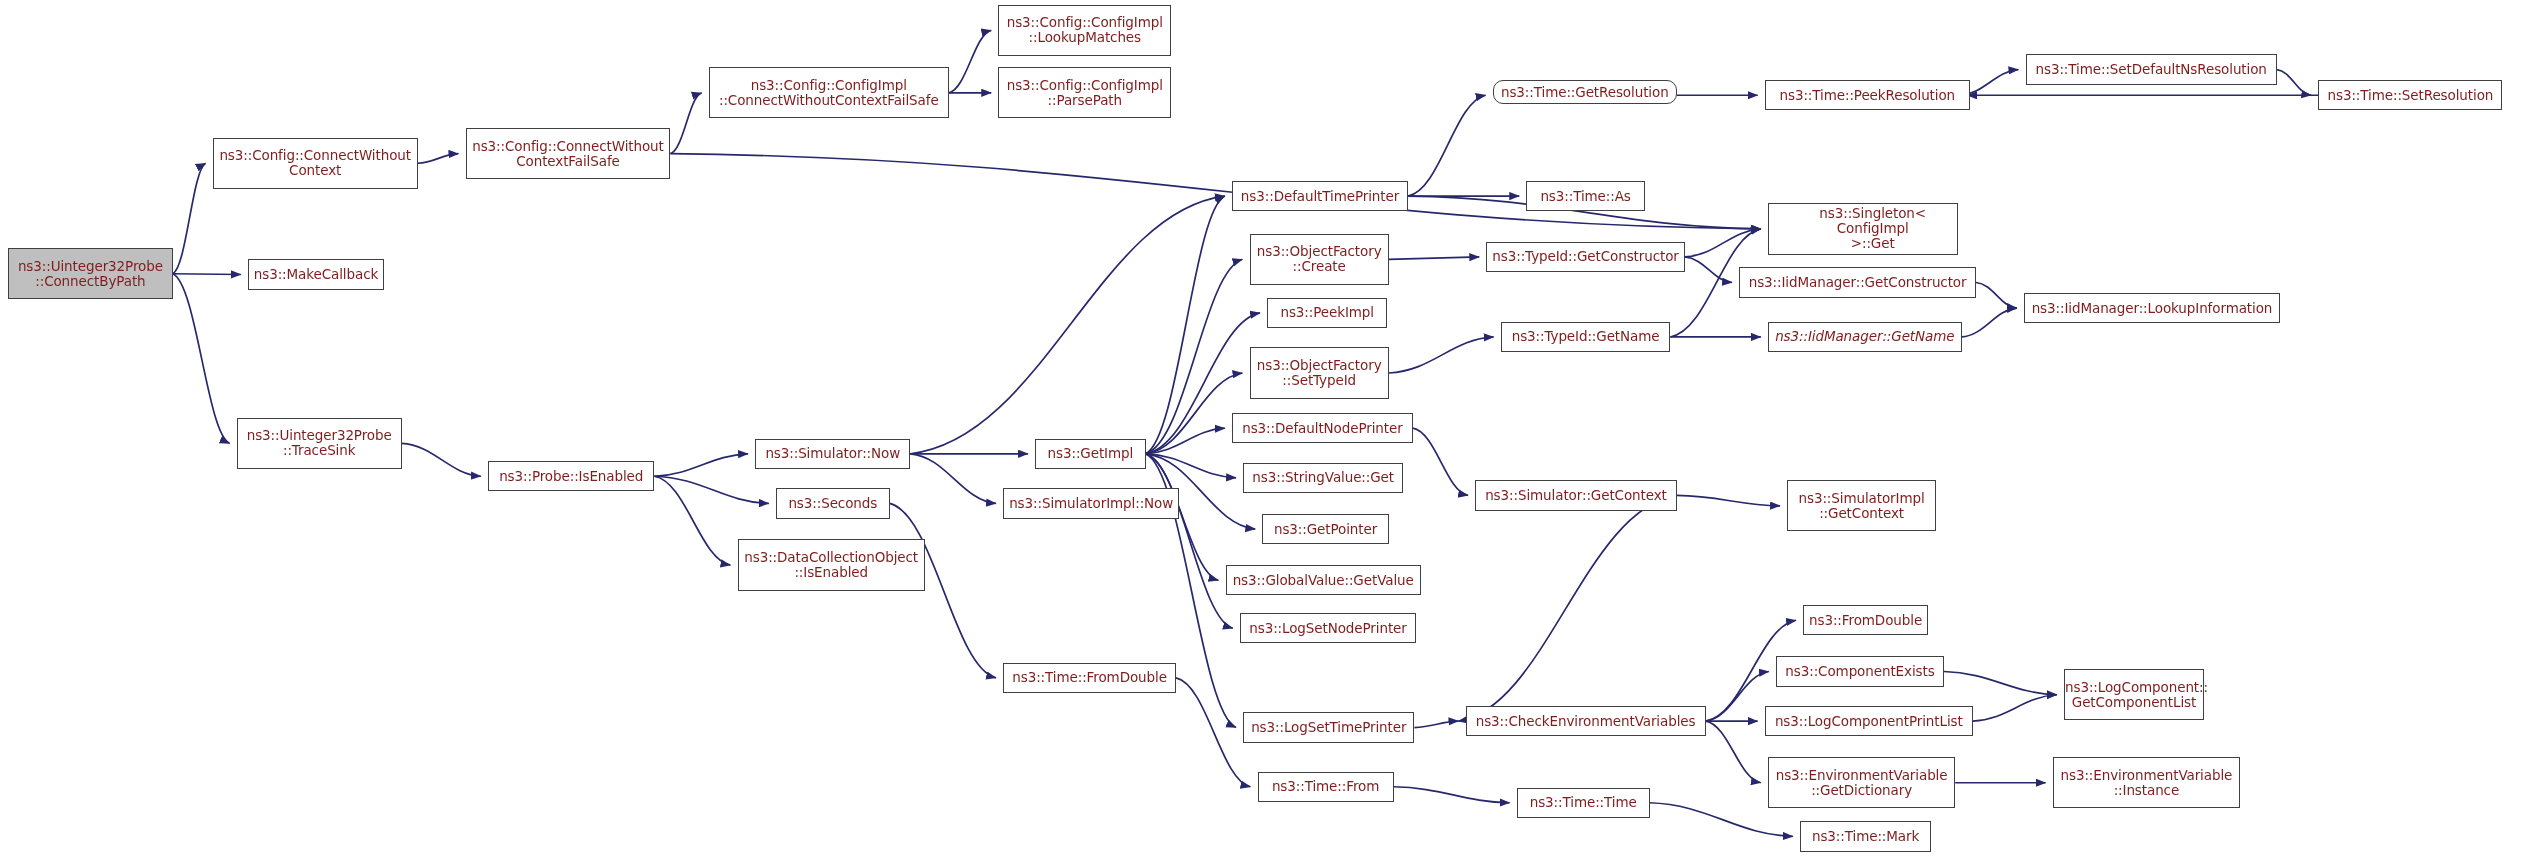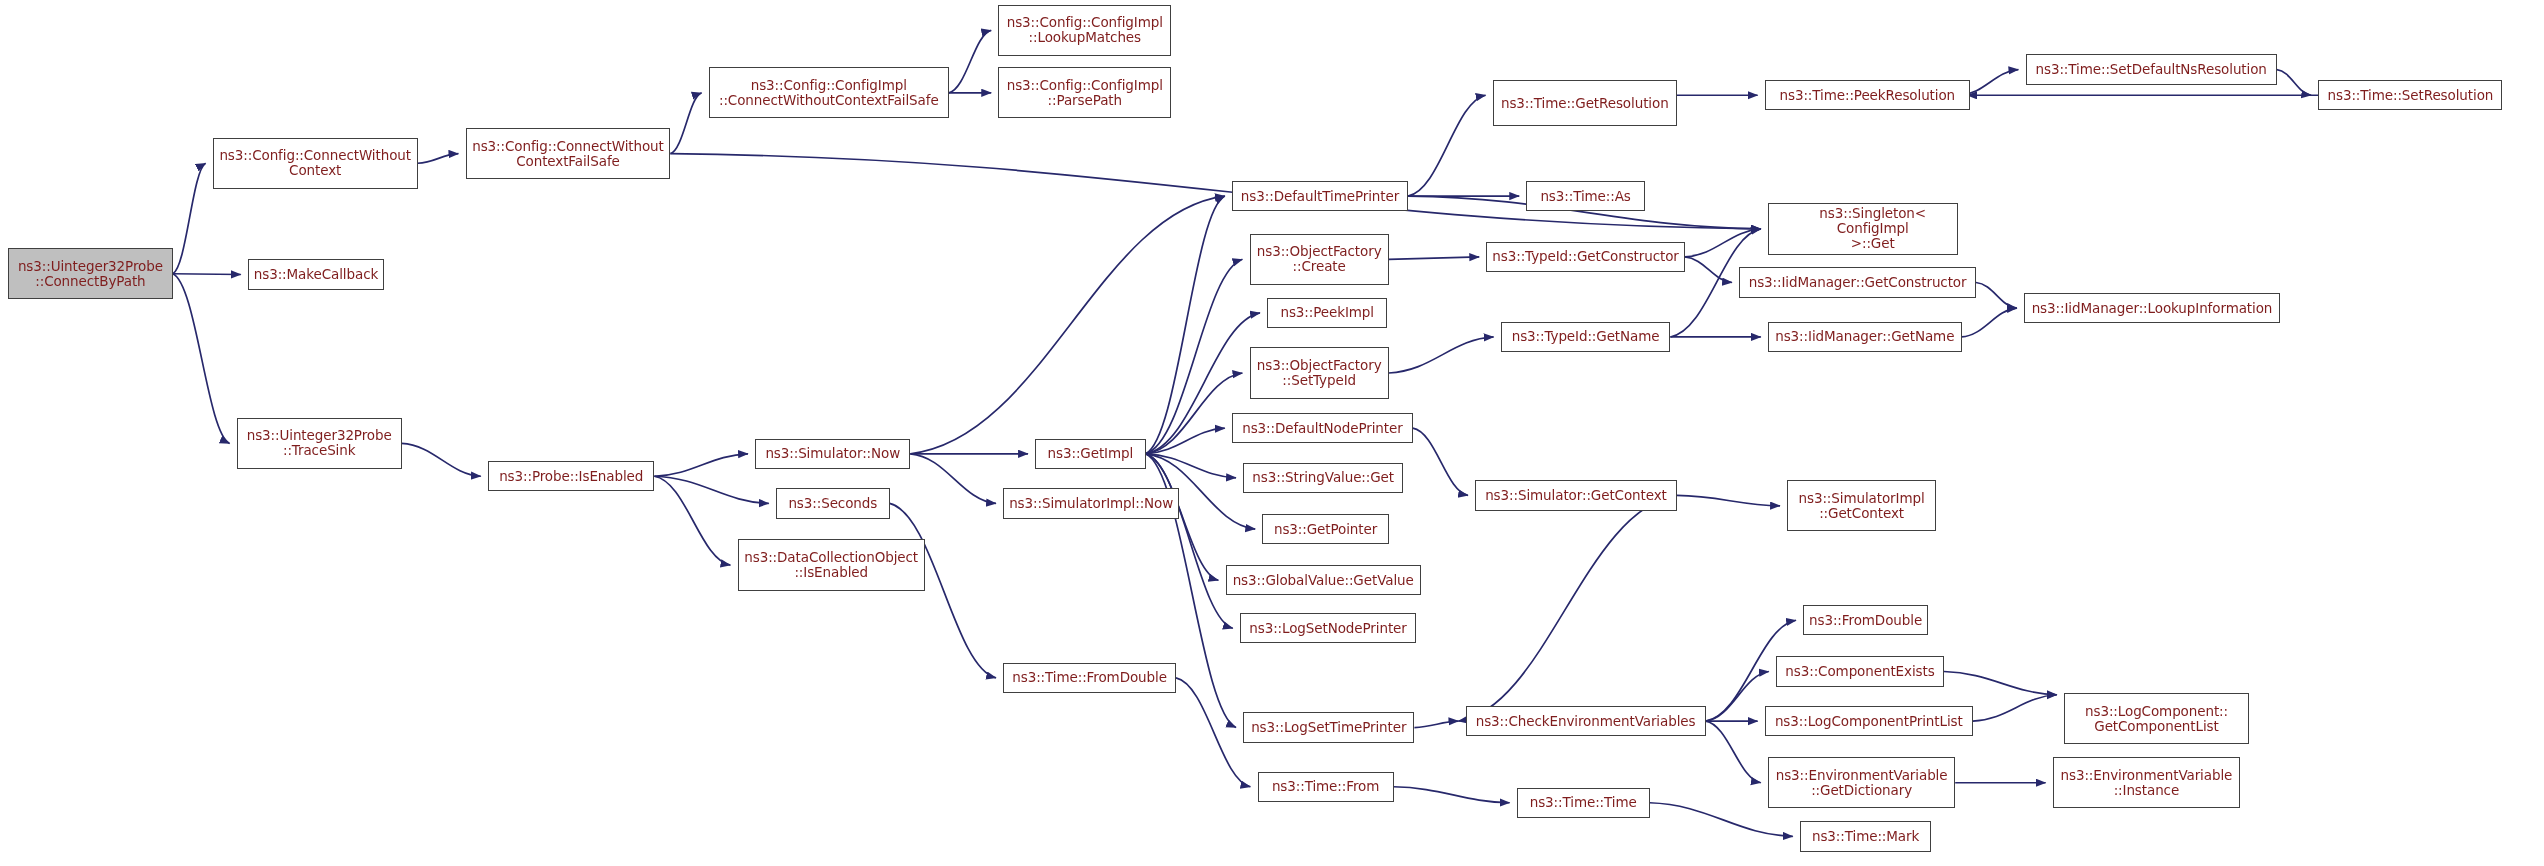--- a/index.html
+++ b/index.html
@@ -142,40 +142,40 @@
     <div class="node" style="left: 1267.2px; top: 297.738px; width: 120px; height: 30.414px;"><span>ns3::PeekImpl</span></div>
     <div class="node" style="left: 1249.6px; top: 347.36px; width: 139.2px; height: 51.2237px;"><span>ns3::ObjectFactory
 ::SetTypeId</span></div>
     <div class="node" style="left: 1232px; top: 412.991px; width: 180.8px; height: 30.414px;"><span>ns3::DefaultNodePrinter</span></div>
     <div class="node" style="left: 1243.2px; top: 462.614px; width: 160px; height: 30.414px;"><span>ns3::StringValue::Get</span></div>
     <div class="node" style="left: 1262.4px; top: 513.837px; width: 126.4px; height: 30.414px;"><span>ns3::GetPointer</span></div>
     <div class="node" style="left: 1225.6px; top: 565.061px; width: 195.2px; height: 30.414px;"><span>ns3::GlobalValue::GetValue</span></div>
     <div class="node" style="left: 1240px; top: 613.083px; width: 176px; height: 30.414px;"><span>ns3::LogSetNodePrinter</span></div>
     <div class="node" style="left: 1243.2px; top: 712.329px; width: 171.2px; height: 30.414px;"><span>ns3::LogSetTimePrinter</span></div>
     <div class="node" style="left: 1257.6px; top: 771.556px; width: 136px; height: 30.414px;"><span>ns3::Time::From</span></div>
-    <div class="node" style="left: 1492.8px; top: 80.037px; width: 184px; height: 46px;"><span>ns3::Time::GetResolution</span></div>
+    <div class="node" style="left: 1492.8px; top: 80.037px; width: 184px; height: 24px; border-radius: 10px;"><span>ns3::Time::GetResolution</span></div>
     <div class="node" style="left: 1526.4px; top: 180.884px; width: 118.4px; height: 30.414px;"><span>ns3::Time::As</span></div>
     <div class="node" style="left: 1486.4px; top: 241.712px; width: 198.4px; height: 30.414px;"><span>ns3::TypeId::GetConstructor</span></div>
     <div class="node" style="left: 1500.8px; top: 321.749px; width: 169.6px; height: 30.414px;"><span>ns3::TypeId::GetName</span></div>
     <div class="node" style="left: 1475.2px; top: 480.222px; width: 201.6px; height: 30.414px;"><span>ns3::Simulator::GetContext</span></div>
     <div class="node" style="left: 1465.6px; top: 705.926px; width: 240px; height: 30.414px;"><span>ns3::CheckEnvironmentVariables</span></div>
     <div class="node" style="left: 1516.8px; top: 787.564px; width: 132.8px; height: 30.414px;"><span>ns3::Time::Time</span></div>
     <div class="node" style="left: 1764.8px; top: 80.037px; width: 205px; height: 30.414px;"><span>ns3::Time::PeekResolution</span></div>
     <div class="node" style="left: 1768px; top: 203.294px; width: 190.4px; height: 51.2237px; padding-left: 19px;"><span>ns3::Singleton&lt; ConfigImpl
 &gt;::Get</span></div>
     <div class="node" style="left: 1739.2px; top: 267.323px; width: 236.8px; height: 30.414px;"><span>ns3::IidManager::GetConstructor</span></div>
-    <div class="node" style="left: 1768px; top: 321.749px; width: 193.6px; height: 30.414px;"><span>ns3::IidManager::GetName</span></div>
+    <div class="node" style="left: 1768px; top: 321.749px; width: 193.6px; height: 30.414px; font-style: italic;"><span>ns3::IidManager::GetName</span></div>
     <div class="node" style="left: 1787.2px; top: 480.222px; width: 148.8px; height: 51.2237px;"><span>ns3::SimulatorImpl
 ::GetContext</span></div>
     <div class="node" style="left: 1803.2px; top: 605.079px; width: 124.8px; height: 30.414px;"><span>ns3::FromDouble</span></div>
     <div class="node" style="left: 1776px; top: 656.303px; width: 168px; height: 30.414px;"><span>ns3::ComponentExists</span></div>
     <div class="node" style="left: 1764.8px; top: 705.926px; width: 208px; height: 30.414px;"><span>ns3::LogComponentPrintList</span></div>
     <div class="node" style="left: 1768px; top: 757.15px; width: 187.2px; height: 51.2237px;"><span>ns3::EnvironmentVariable
 ::GetDictionary</span></div>
     <div class="node" style="left: 1800px; top: 821.179px; width: 131.2px; height: 30.414px;"><span>ns3::Time::Mark</span></div>
     <div class="node" style="left: 2025.6px; top: 54.4251px; width: 251.2px; height: 30.414px;"><span>ns3::Time::SetDefaultNsResolution</span></div>
     <div class="node" style="left: 2318.4px; top: 80.037px; width: 184px; height: 30.414px;"><span>ns3::Time::SetResolution</span></div>
     <div class="node" style="left: 2024px; top: 292.935px; width: 256px; height: 30.414px;"><span>ns3::IidManager::LookupInformation</span></div>
-    <div class="node" style="left: 2064px; top: 669.109px; width: 185px; height: 51.2237px; margin-top: 24px;"><span>ns3::LogComponent::
+    <div class="node" style="left: 2064px; top: 669.109px; width: 140px; height: 51.2237px;"><span>ns3::LogComponent::
 GetComponentList</span></div>
     <div class="node" style="left: 2052.8px; top: 757.15px; width: 187.2px; height: 51.2237px;"><span>ns3::EnvironmentVariable
 ::Instance</span></div>
   </div>
 
 </body></html>

